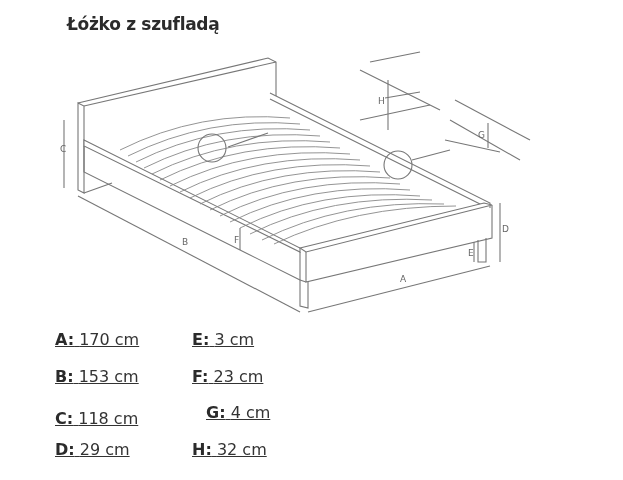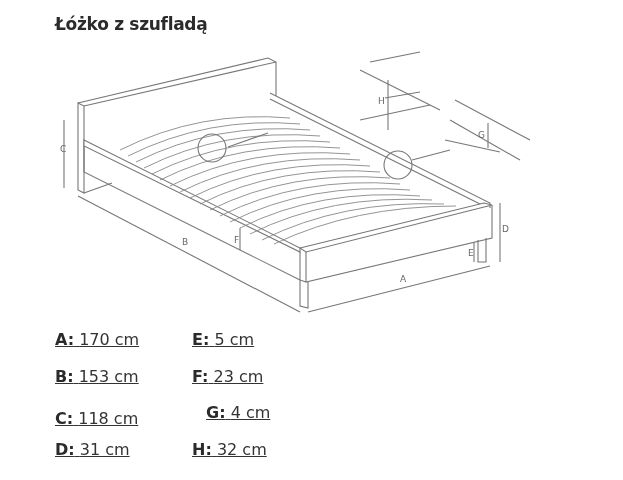--- a/index.html
+++ b/index.html
@@ -1,17 +1,17 @@
 <!DOCTYPE html>
 <html><head>
 <meta charset="utf-8">
 <style>
   html, body { margin:0; padding:0; background:#ffffff; }
   body { width:623px; height:480px; position:relative; overflow:hidden; font-family:"DejaVu Sans", sans-serif; color:#333333; }
-  .title { position:absolute; left:55px; top:14px; font-size:17px; font-weight:bold; color:#2b2b2b; letter-spacing:-0.3px; }
+  .title { position:absolute; left:67px; top:14px; font-size:17px; font-weight:bold; color:#2b2b2b; letter-spacing:-0.3px; }
   .diagram { position:absolute; left:0; top:0; }
   .dims { position:absolute; left:55px; top:330px; }
   .dim { position:absolute; font-size:16px; white-space:nowrap; color:#333;text-decoration:underline; }
   .dim .k { font-weight:bold; color:#2b2b2b; }
   .lbl { font-family:"DejaVu Sans", sans-serif; font-size:9px; fill:#666; }
 </style>
 </head>
 <body>
 
 <div class="title">Łóżko z szufladą</div>
@@ -90,18 +90,18 @@
     <text x="468" y="256">E</text>
     <text x="378" y="104">H</text>
     <text x="478" y="138">G</text>
   </g>
 </svg>
 
 <div class="dims">
   <div class="dim" style="left:0;top:0"><span class="k">A:</span> <span>170 cm</span></div>
   <div class="dim" style="left:0;top:37px"><span class="k">B:</span> <span>153 cm</span></div>
   <div class="dim" style="left:0;top:79px"><span class="k">C:</span> <span>118 cm</span></div>
-  <div class="dim" style="left:0;top:110px"><span class="k">D:</span> <span>31 cm</span></div>
-  <div class="dim" style="left:137px;top:0"><span class="k">E:</span> <span>5 cm</span></div>
+  <div class="dim" style="left:0;top:110px"><span class="k">D:</span> <span>29 cm</span></div>
+  <div class="dim" style="left:137px;top:0"><span class="k">E:</span> <span>3 cm</span></div>
   <div class="dim" style="left:137px;top:37px"><span class="k">F:</span> <span>23 cm</span></div>
   <div class="dim" style="left:151px;top:73px"><span class="k">G:</span> <span>4 cm</span></div>
   <div class="dim" style="left:137px;top:110px"><span class="k">H:</span> <span>32 cm</span></div>
 </div>
 
 </body></html>

